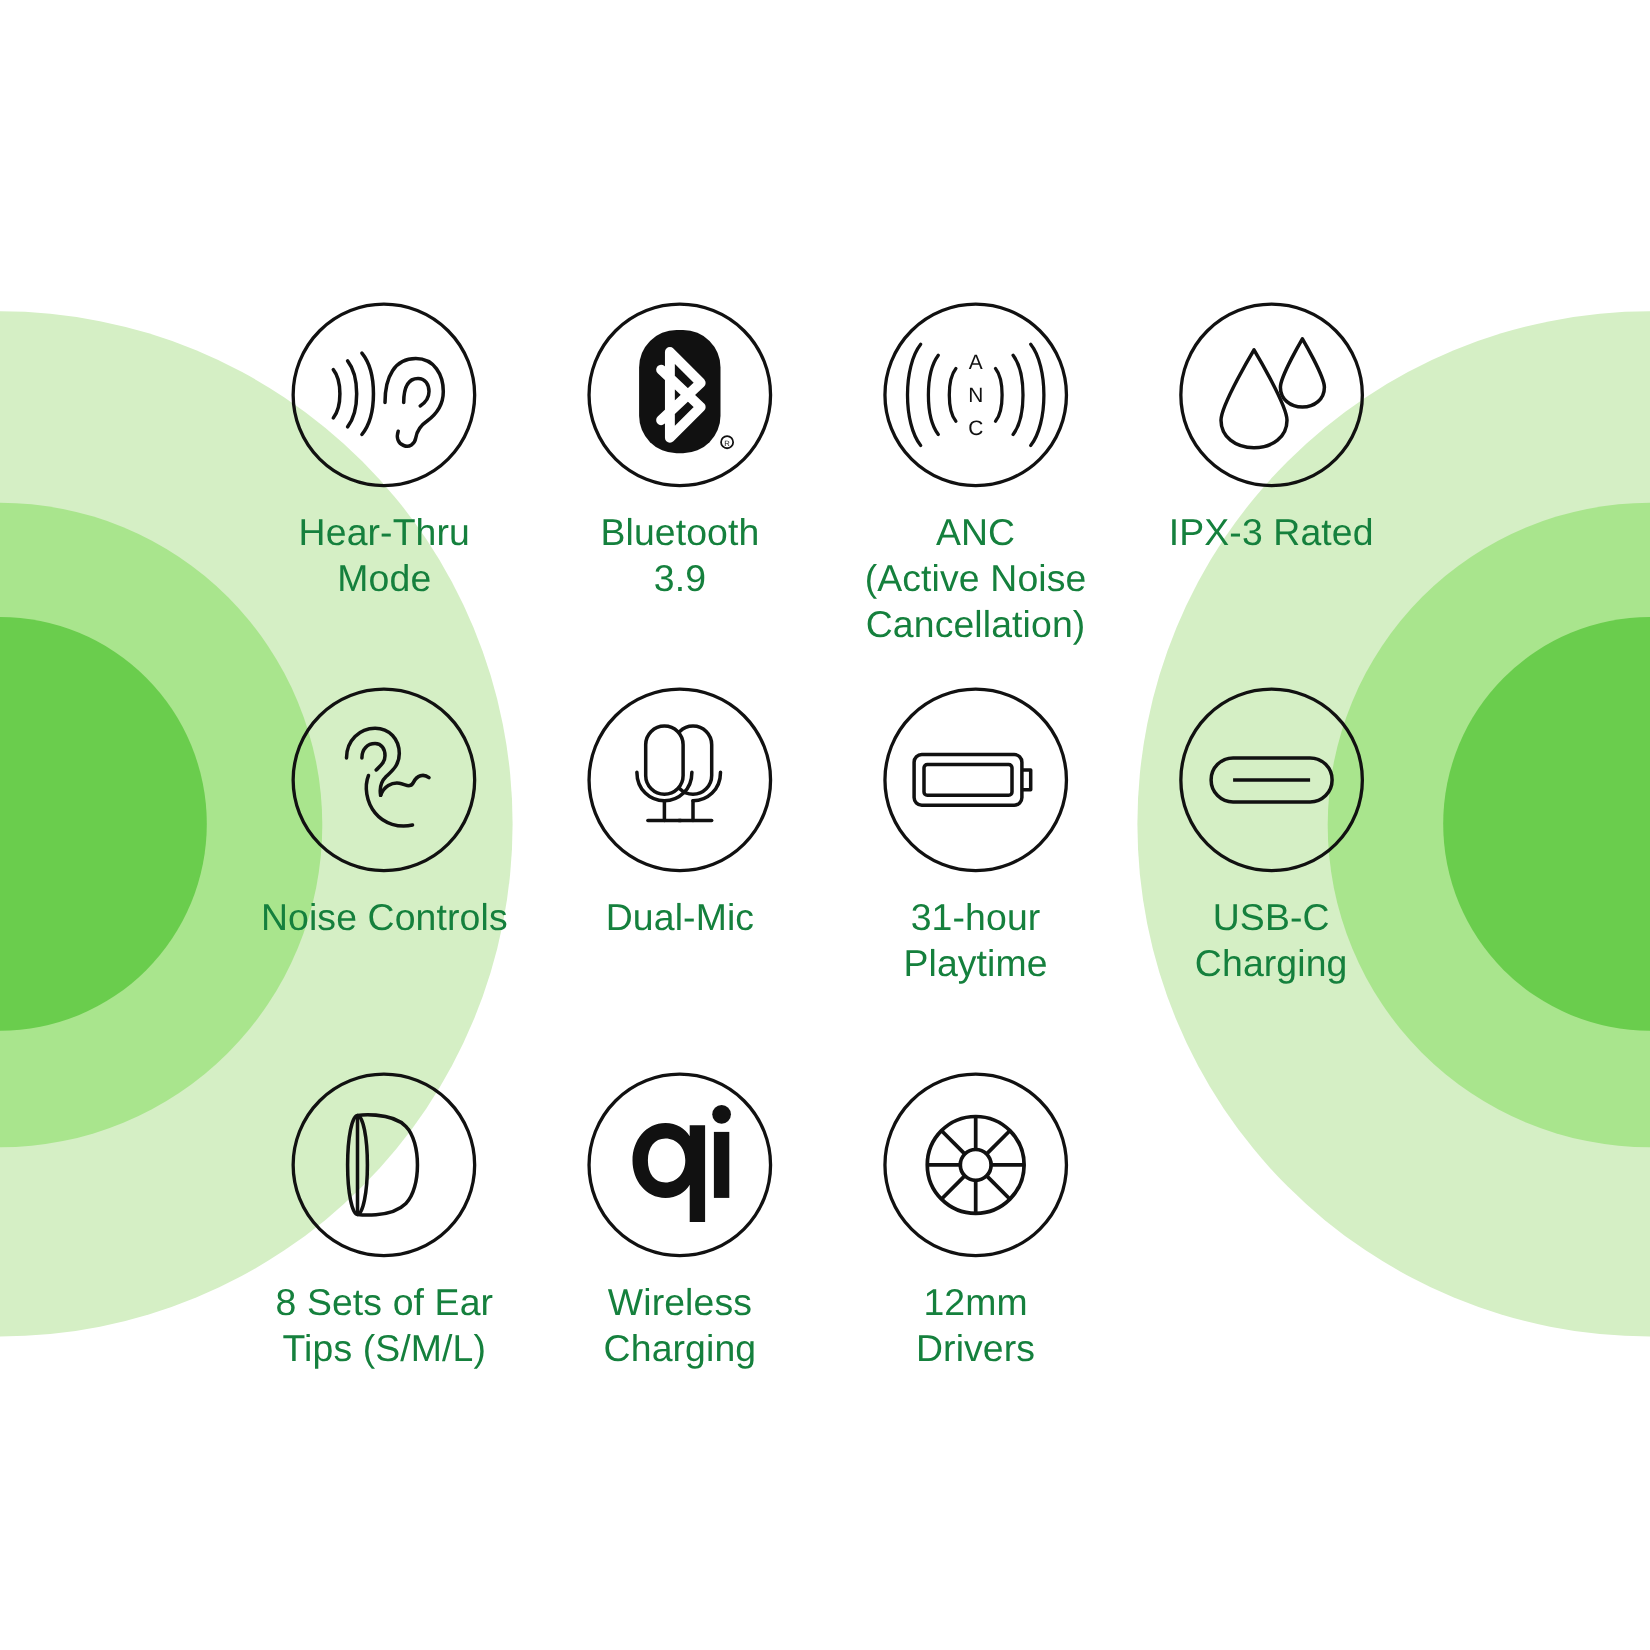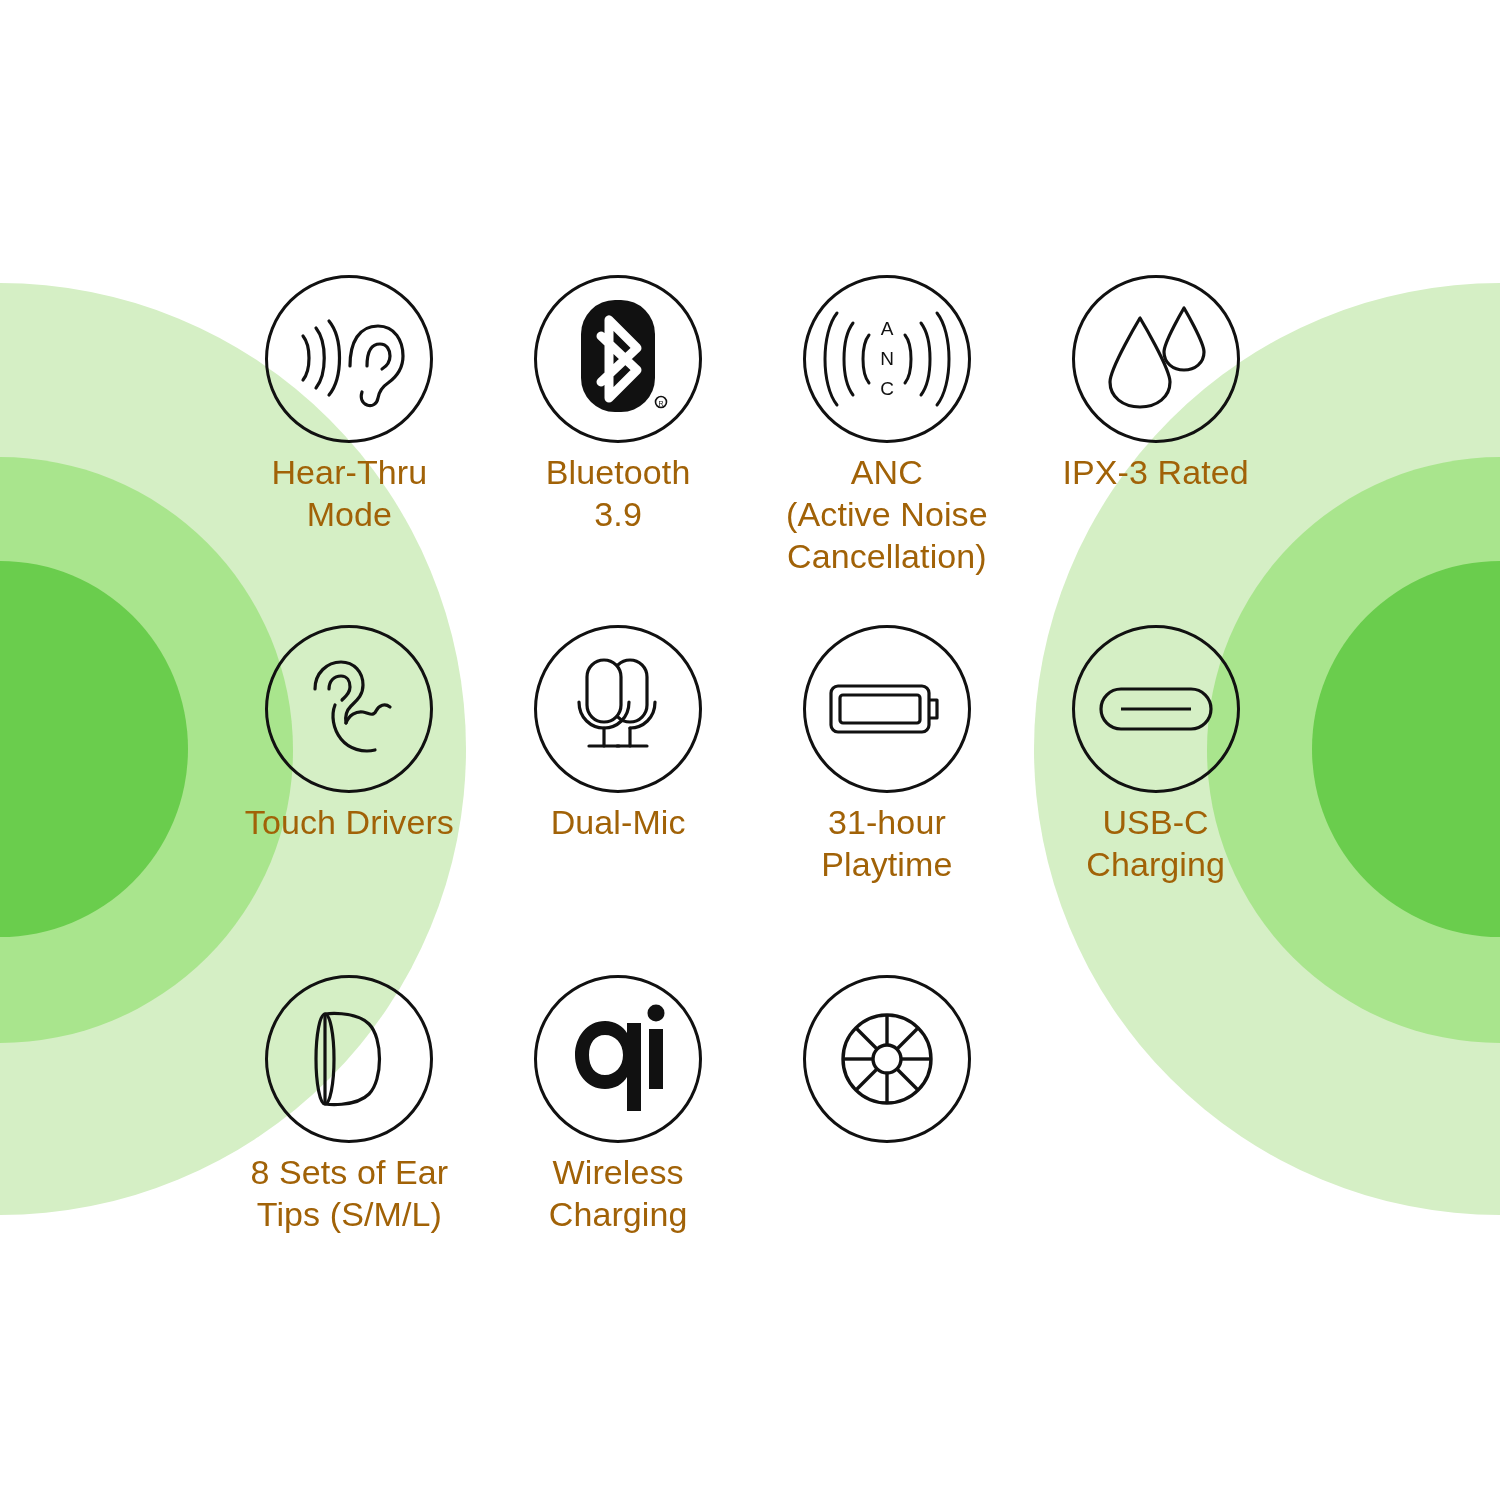--- a/index.html
+++ b/index.html
@@ -54,24 +54,24 @@
     border: 3px solid #111111;
     background: transparent;
     display: flex;
     align-items: center;
     justify-content: center;
     box-sizing: border-box;
   }
   .icon-circle svg { display: block; }
 
   .tile-label {
-    margin-top: 8px;
+    margin-top: 20px;
     font-size: 34px;
     line-height: 42px;
-    color: #a16207;
+    color: #15803d;
     text-align: center;
     letter-spacing: 0.1px;
     white-space: pre-line;
     max-width: 260px;
   }
 </style>
 </head>
 <body>
 
 <div id="stage" style="background: rgb(255, 255, 255);">
@@ -145,21 +145,21 @@
 
     <div class="tile">
       <div class="icon-circle">
         <svg width="120" height="120" viewBox="0 0 120 120" fill="none" stroke="#111" stroke-width="3.2" stroke-linecap="round" stroke-linejoin="round">
           <path d="M26 40 C26 24 38 13 52 13 C65 13 74 23 74 36 C74 47 67 52 62 57 C57 62 56 68 57 74"></path>
           <path d="M40 40 C40 32 45 27 52 27 C58 27 61 32 61 38 C61 44 57 47 53 51"></path>
           <path d="M46 56 C42 66 44 80 52 90 C60 100 74 104 86 101"></path>
           <path d="M57 74 C60 66 67 62 74 63 C80 64 84 68 87 62 C90 56 96 54 101 58"></path>
         </svg>
       </div>
-      <div class="tile-label">Touch Drivers</div>
+      <div class="tile-label">Noise Controls</div>
     </div>
 
     <div class="tile">
       <div class="icon-circle">
         <svg width="115" height="115" viewBox="0 0 115 115" fill="none" stroke="#111" stroke-width="3.2" stroke-linecap="round">
           <rect x="52" y="8" width="34" height="62" rx="17"></rect>
           <path d="M94 50 C94 66 82 76 69 76"></path>
           <path d="M69 76 L69 94"></path>
           <path d="M56 94 L86 94"></path>
           <rect x="26" y="8" width="34" height="62" rx="17" fill="#fff"></rect>
@@ -226,18 +226,20 @@
           <line x1="60" y1="16" x2="60" y2="46"></line>
           <line x1="60" y1="74" x2="60" y2="104"></line>
           <line x1="16" y1="60" x2="46" y2="60"></line>
           <line x1="74" y1="60" x2="104" y2="60"></line>
           <line x1="29" y1="29" x2="50" y2="50"></line>
           <line x1="70" y1="70" x2="91" y2="91"></line>
           <line x1="91" y1="29" x2="70" y2="50"></line>
           <line x1="50" y1="70" x2="29" y2="91"></line>
         </svg>
       </div>
+      <div class="tile-label">12mm
+Drivers</div>
     </div>
 
     <div class="tile empty"></div>
 
   </div>
 </div>
 
 </body></html>

